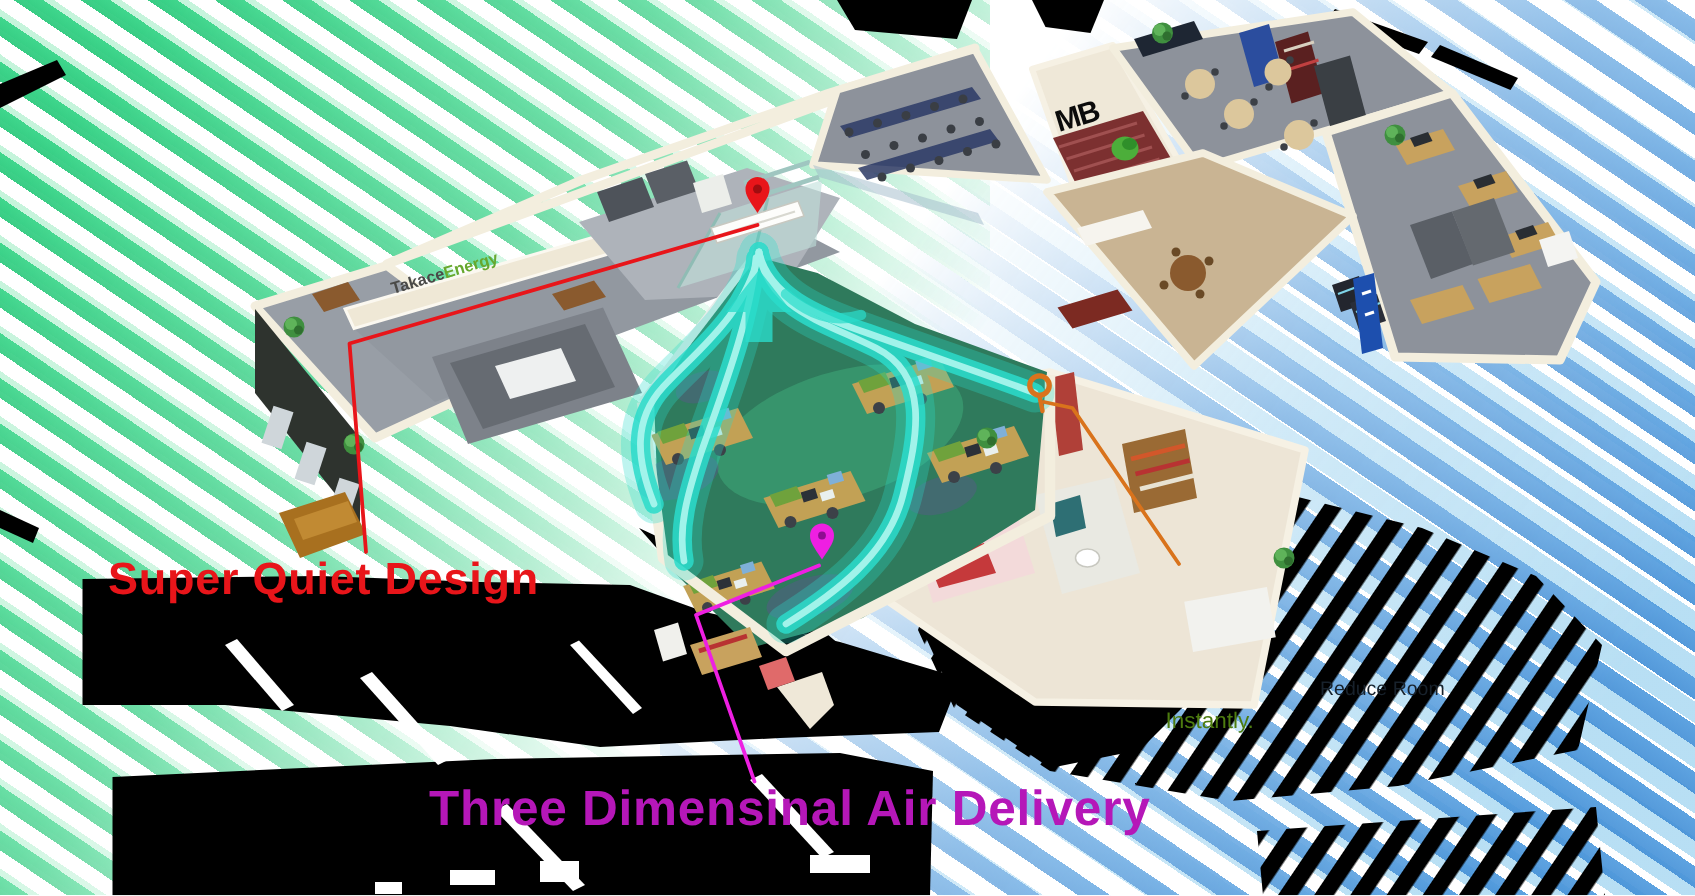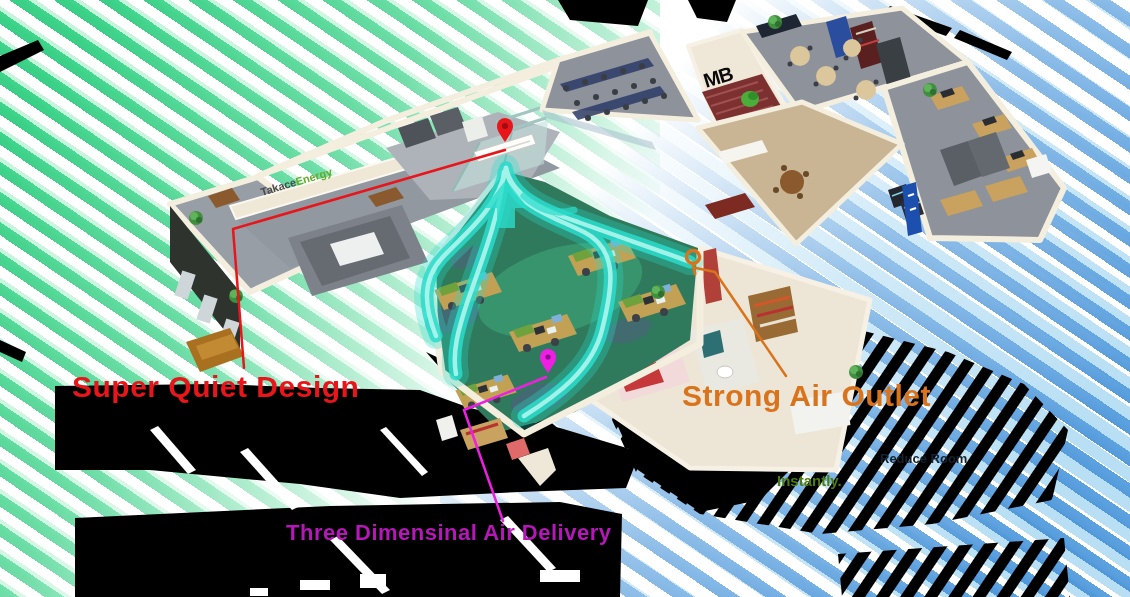--- a/index.html
+++ b/index.html
@@ -21,22 +21,22 @@
     background-image:
       repeating-linear-gradient(34deg, rgba(70,145,215,.92) 0px, rgba(80,155,222,.92) 12px, rgba(255,255,255,0) 12px, rgba(255,255,255,0) 26px),
       repeating-linear-gradient(34deg, rgba(160,212,240,.75) 6px, rgba(160,212,240,.75) 18px, rgba(255,255,255,0) 18px, rgba(255,255,255,0) 31px);
     -webkit-mask-image:linear-gradient(307deg,#000 14%,rgba(0,0,0,.65) 45%,rgba(0,0,0,0) 75%);
             mask-image:linear-gradient(307deg,#000 14%,rgba(0,0,0,.65) 45%,rgba(0,0,0,0) 75%);
   }
   #scene{position:absolute;left:0;top:0;}
   .label{position:absolute;font-weight:bold;white-space:nowrap;letter-spacing:.5px;}
   #lbl-super {left:72px; top:370px;font-size:30px;color:var(--c-red);}
   #lbl-strong{left:682px;top:379px;font-size:30px;color:var(--c-orange);}
-  #lbl-three {left:286px;top:520px;font-size:22px;color:var(--c-magenta);}
-  .fragment{position:absolute;font-weight:bold;white-space:nowrap;text-align:right;}
+  #lbl-three {left:286px;top:520px;font-size:33px;color:var(--c-magenta);}
+  .fragment{position:absolute;font-weight:normal;white-space:nowrap;text-align:right;}
   #frag1{left:880px;top:451px;font-size:13px;color:#18222c;}
   #frag2{left:777px;top:472px;font-size:15px;color:#4d7c0f;}
   #fragBottom{left:634px;top:560px;font-size:16px;color:#0e1216;}
 </style>
 </head>
 <body>
 
 <div id="canvas">
 
   <div id="stripesGreen" class="stripes"></div>
@@ -329,19 +329,18 @@
       <circle cx="693" cy="257" r="6.5" fill="none" stroke="var(--c-orange)" stroke-width="3.5"></circle>
       <path d="M693,264 L695,274" stroke="var(--c-orange)" stroke-width="3" fill="none" stroke-linecap="round"></path>
     </g>
     <g transform="translate(548,371)">
       <path d="M0,2 C-6,-7 -8,-10 -8,-14 A8,8 0 1 1 8,-14 C8,-10 6,-7 0,2 Z" fill="var(--c-magenta_line)"></path>
       <circle cx="0" cy="-14" r="2.6" fill="#8d0d90"></circle>
     </g>
   </svg>
 
   <div class="label" id="lbl-super">Super Quiet Design</div>
-  <div class="label" id="lbl-strong">Strong Air Outlet</div>
   <div class="label" id="lbl-three">Three Dimensinal Air Delivery</div>
 
   <div class="fragment" id="frag1">Reduce Room</div>
   <div class="fragment" id="frag2">Instantly.</div>
 
 </div>
 
 </body></html>

